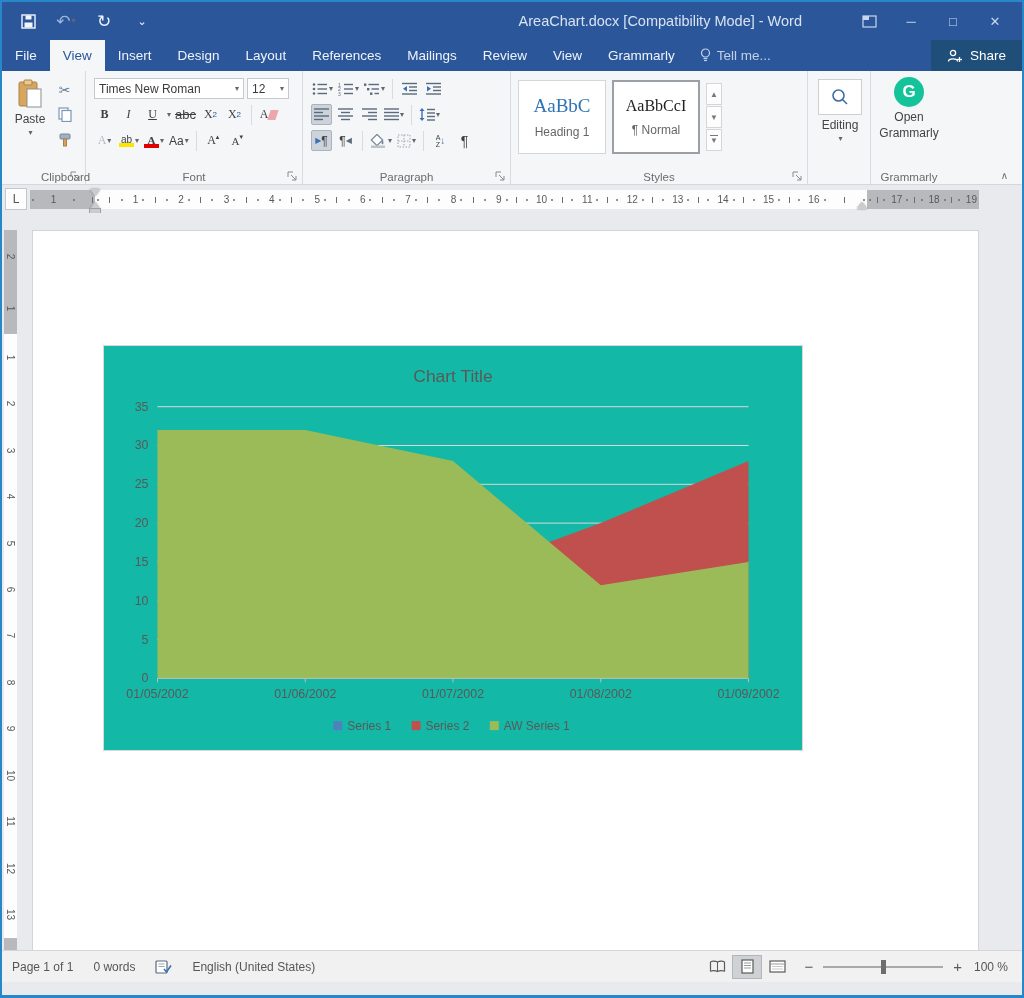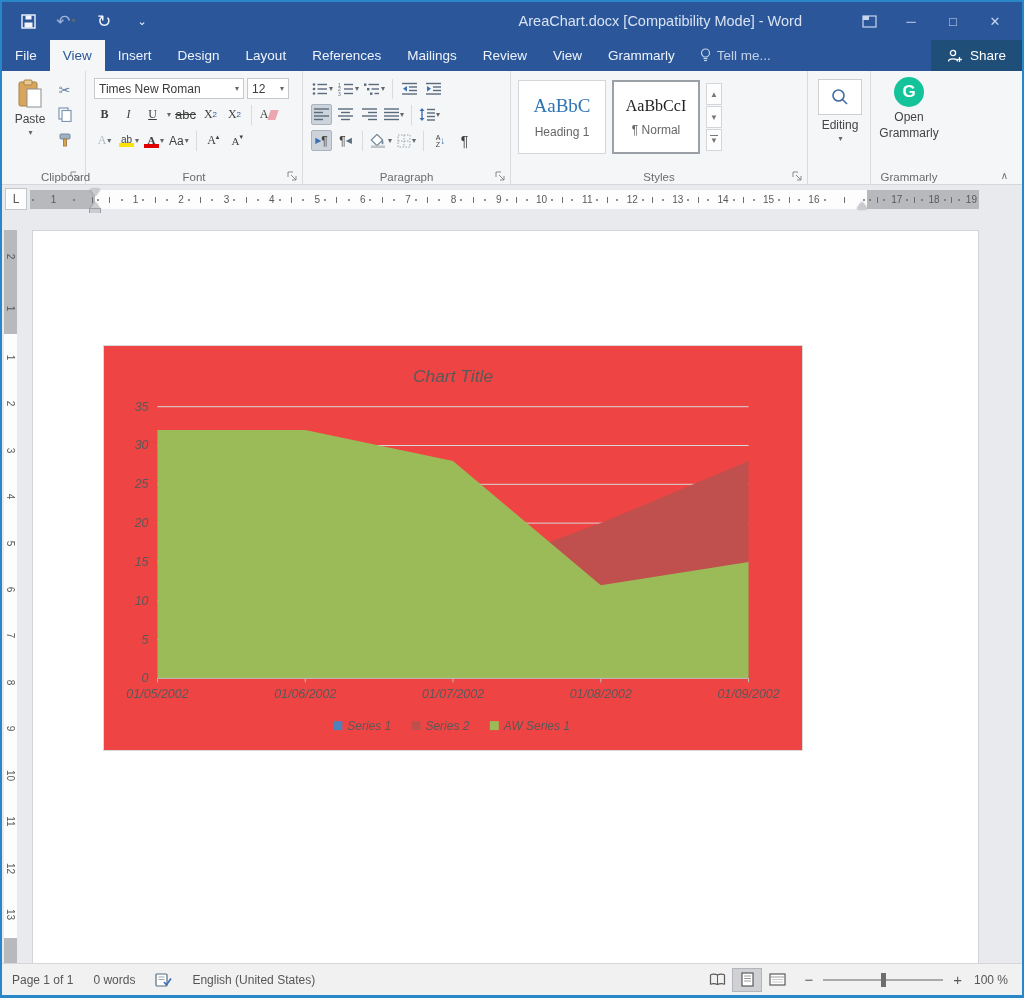--- a/index.html
+++ b/index.html
@@ -63,24 +63,24 @@
 
   
   .docarea { position:absolute; top:211px; left:0; right:0; height:752px; background:#e8eaed; overflow:hidden; }
   .vruler { position:absolute; left:2px; top:17px; width:13px; bottom:0; font-size:10px; color:#595959; }
   .vseg { position:absolute; left:0; width:13px; }
   .vseg.gray { background:#b7b9bc; }
   .vseg.white { background:#fdfdfd; }
   .vcell { display:flex; align-items:center; justify-content:center; }
   .vnum { transform:rotate(90deg); }
   .page { position:absolute; left:30px; top:17px; width:947px; height:735px; background:#fff; border:1px solid #d2d4d7; }
-  .chartframe { position:absolute; left:70px; top:114px; width:700px; height:406px; border:1px solid #d9d9d9; background:#ef4444;font-style:italic; }
+  .chartframe { position:absolute; left:70px; top:114px; width:700px; height:406px; border:1px solid #d9d9d9; background:#14b8a6; }
 
   
-  .statusbar { position:absolute; left:0; right:0; bottom:0; height:32px; background:#f1f1f1; border-top:1px solid #d6d6d6; display:flex; align-items:center; font-size:12px; color:#565656; }
+  .statusbar { position:absolute; left:0; right:0; bottom:13px; height:32px; background:#f1f1f1; border-top:1px solid #d6d6d6; display:flex; align-items:center; font-size:12px; color:#565656; }
   .sb-item { padding:0 10px; display:flex; align-items:center; gap:6px; }
   .viewbtn { width:30px; height:24px; display:flex; align-items:center; justify-content:center; }
   .viewbtn.active { background:#cfd1d4; border:1px solid #b2b5b9; }
   .zoomtrack { position:relative; width:120px; height:2px; background:#a9a9a9; margin:0 8px; }
   .zoomhandle { position:absolute; top:-6px; left:58px; width:5px; height:14px; background:#6d6d6d; }
   .zglyph { font-size:15px; color:#5a5a5a; padding:0 2px; }
 </style>
 </head>
 <body>
 

